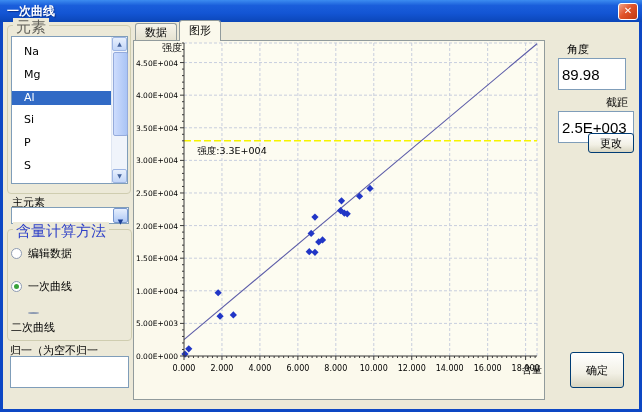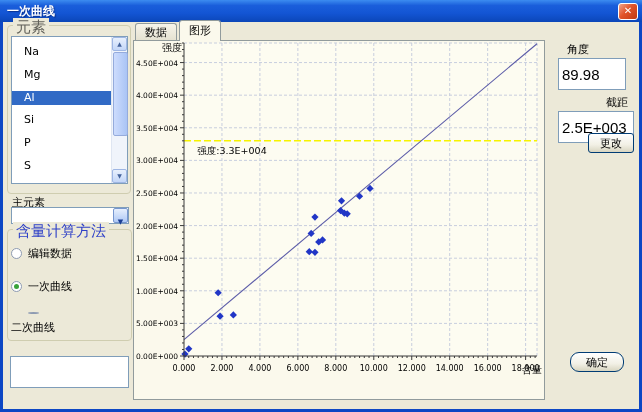--- a/index.html
+++ b/index.html
@@ -128,20 +128,21 @@
       <div class="radio-row" style="top: 279px;">
         <span class="radio on"></span>
         <span class="radio-label">一次曲线</span>
       </div>
       <div class="radio-row" style="top: 312px; flex-direction: column;">
         <span class="radio"></span>
         <span class="radio-label">二次曲线</span>
       </div>
     </div>
 
+  <span class="lbl" style="left:10px;top:343px;">归一（为空不归一</span>
   <input class="textinput" style="left: 10px; top: 356px; width: 119px; height: 17px;" value="">
 
   <div class="tabstrip" id="tab-strip">
       <div class="tab">数据</div>
       <div class="tab active">图形</div>
     </div>
   <div class="tabpage">
     <svg id="chart" width="412" height="360">
         <rect x="50" y="2" width="353" height="313" fill="#fdfcf1"></rect>
         <line x1="87.95698924731182" y1="2" x2="87.95698924731182" y2="315" stroke="#c8cede" stroke-dasharray="3,2"></line>
@@ -335,15 +336,15 @@
       </svg>
   </div>
 
   <span class="lbl" style="left:567px;top:42px;">角度</span>
   <input class="textinput" style="left: 558px; top: 58px; width: 68px; height: 17px;" value="89.98">
 
   <span class="lbl" style="left:566px;top:95px;margin-left:40px;">截距</span>
   <input class="textinput" style="left: 558px; top: 111px; width: 76px; height: 17px;" value="2.5E+003">
 
   <button class="xp-btn" style="left:588px;top:133px;width:46px;height:20px;">更改</button>
-  <button class="xp-btn" style="left:570px;top:352px;width:54px;height:20px;border-radius:9px;">确定</button>
+  <button class="xp-btn" style="left:570px;top:352px;width:54px;height:36px;">确定</button>
 
 </div>
 
 </body></html>

